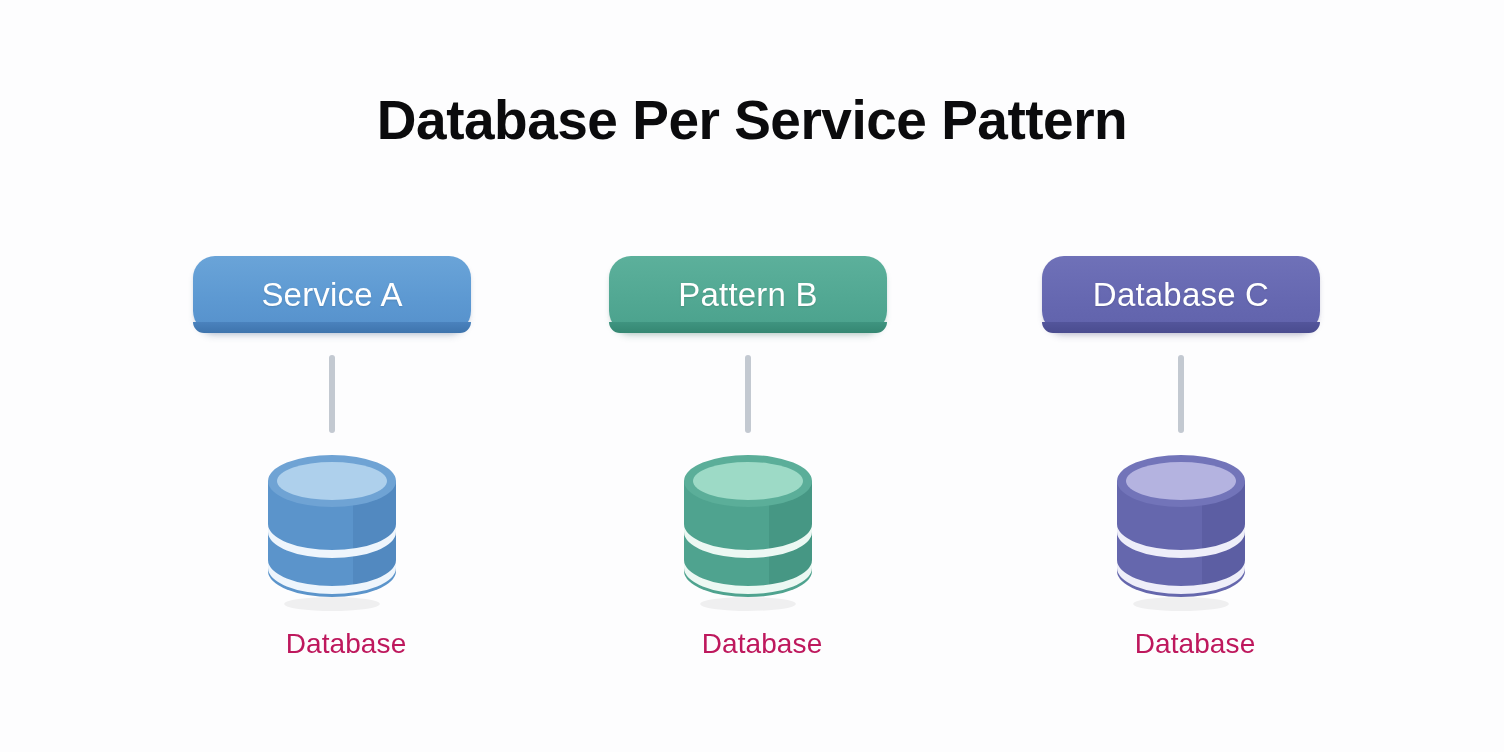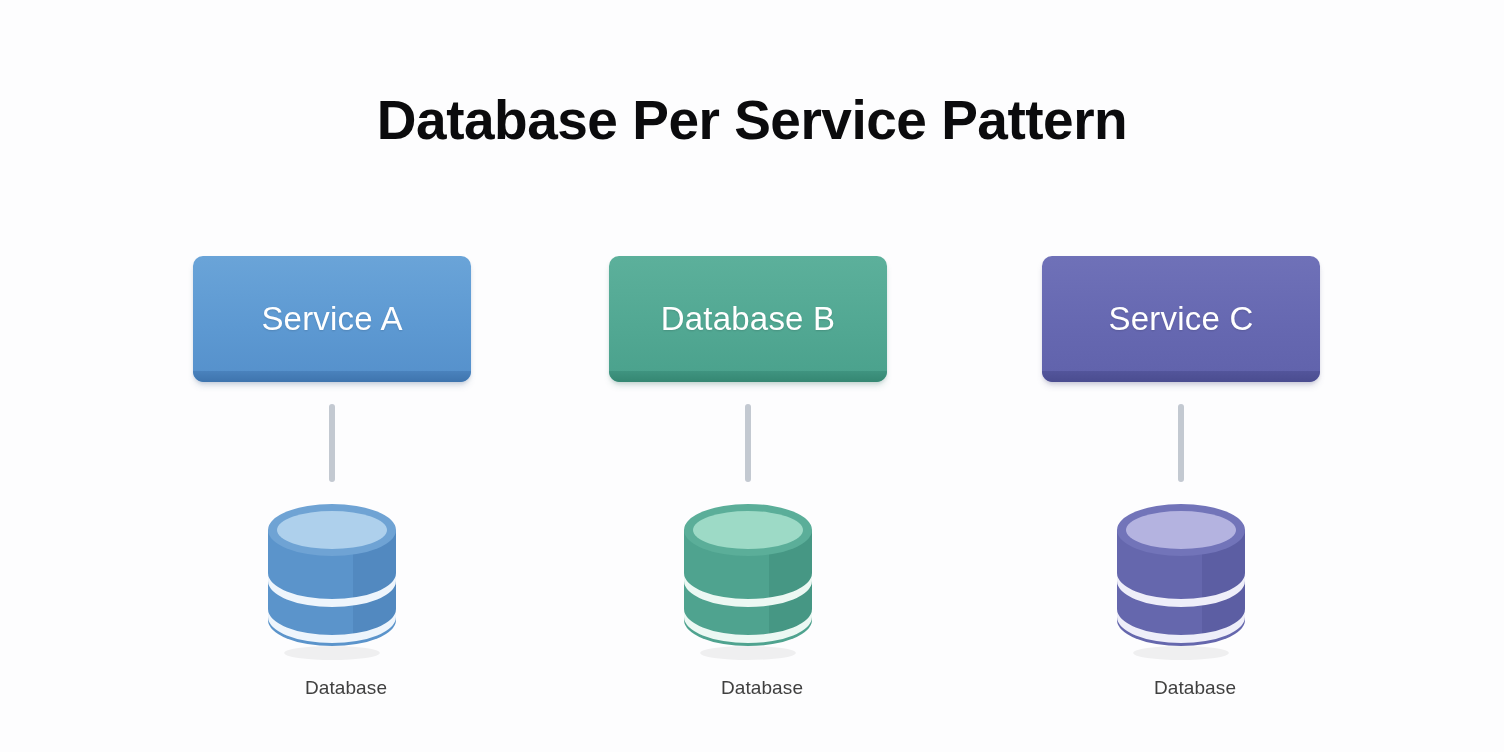--- a/index.html
+++ b/index.html
@@ -56,22 +56,22 @@
     align-items: center;
   }
   .col-0 { left: 192px; }
   .col-1 { left: 608px; }
   .col-2 { left: 1041px; }
 
   
   .service-box {
     position: relative;
     width: 278px;
-    height: 126px;
-    border-radius: 10px;
+    height: 77px;
+    border-radius: 22px;
     display: flex;
     align-items: center;
     justify-content: center;
     box-sizing: border-box;
   }
   .service-box .box-label {
     position: relative;
     z-index: 3;
     font-size: 33px;
     font-weight: 400;
@@ -151,23 +151,23 @@
     top: 0;
     left: 0;
     width: 134px;
     height: 160px;
     display: block;
   }
 
   
   .db-caption {
     margin-top: 16px;
-    font-size: 19px;
+    font-size: 28px;
     font-weight: 400;
-    color: #404040;
+    color: #be185d;
     letter-spacing: 0.1px;
     font-family: "Liberation Sans", sans-serif;
     white-space: nowrap;
     margin-left: 28px;
   }
 </style>
 </head>
 <body>
 
 <div id="diagram-root">
@@ -190,40 +190,40 @@
           <path d="M3 108 A64 26 0 0 0 131 108 L131 116 A64 26 0 0 1 3 116 Z" fill="#eef5fc"></path>
           <ellipse cx="67" cy="29" rx="64" ry="26" fill="#6fa3d4"></ellipse>
           <ellipse cx="67" cy="29" rx="55" ry="19" fill="#aed0ec"></ellipse>
         </svg>
       </div>
       <div class="db-caption">Database</div>
     </div>
 
     <div class="service-column col-1">
       <div class="service-box tone-green">
-        <span class="box-label">Database B</span>
+        <span class="box-label">Pattern B</span>
       </div>
       <div class="connector"></div>
       <div class="db-wrap">
         <svg class="db-svg" viewBox="0 0 134 160" xmlns="http://www.w3.org/2000/svg">
           <ellipse cx="67" cy="152" rx="48" ry="7" fill="#000000" opacity="0.055"></ellipse>
           <path d="M3 29 L3 119 A64 26 0 0 0 131 119 L131 29 Z" fill="#4fa38f"></path>
           <path d="M88 31 L88 140 A64 26 0 0 0 131 119 L131 29 Z" fill="#3f8e7b" opacity="0.55"></path>
           <path d="M3 72 A64 26 0 0 0 131 72 L131 80 A64 26 0 0 1 3 80 Z" fill="#ecf8f3"></path>
           <path d="M3 108 A64 26 0 0 0 131 108 L131 116 A64 26 0 0 1 3 116 Z" fill="#ecf8f3"></path>
           <ellipse cx="67" cy="29" rx="64" ry="26" fill="#5bae99"></ellipse>
           <ellipse cx="67" cy="29" rx="55" ry="19" fill="#9ddac6"></ellipse>
         </svg>
       </div>
       <div class="db-caption">Database</div>
     </div>
 
     <div class="service-column col-2">
       <div class="service-box tone-purple">
-        <span class="box-label">Service C</span>
+        <span class="box-label">Database C</span>
       </div>
       <div class="connector"></div>
       <div class="db-wrap">
         <svg class="db-svg" viewBox="0 0 134 160" xmlns="http://www.w3.org/2000/svg">
           <ellipse cx="67" cy="152" rx="48" ry="7" fill="#000000" opacity="0.055"></ellipse>
           <path d="M3 29 L3 119 A64 26 0 0 0 131 119 L131 29 Z" fill="#6567ad"></path>
           <path d="M88 31 L88 140 A64 26 0 0 0 131 119 L131 29 Z" fill="#55579a" opacity="0.55"></path>
           <path d="M3 72 A64 26 0 0 0 131 72 L131 80 A64 26 0 0 1 3 80 Z" fill="#eeeef9"></path>
           <path d="M3 108 A64 26 0 0 0 131 108 L131 116 A64 26 0 0 1 3 116 Z" fill="#eeeef9"></path>
           <ellipse cx="67" cy="29" rx="64" ry="26" fill="#7274b9"></ellipse>

